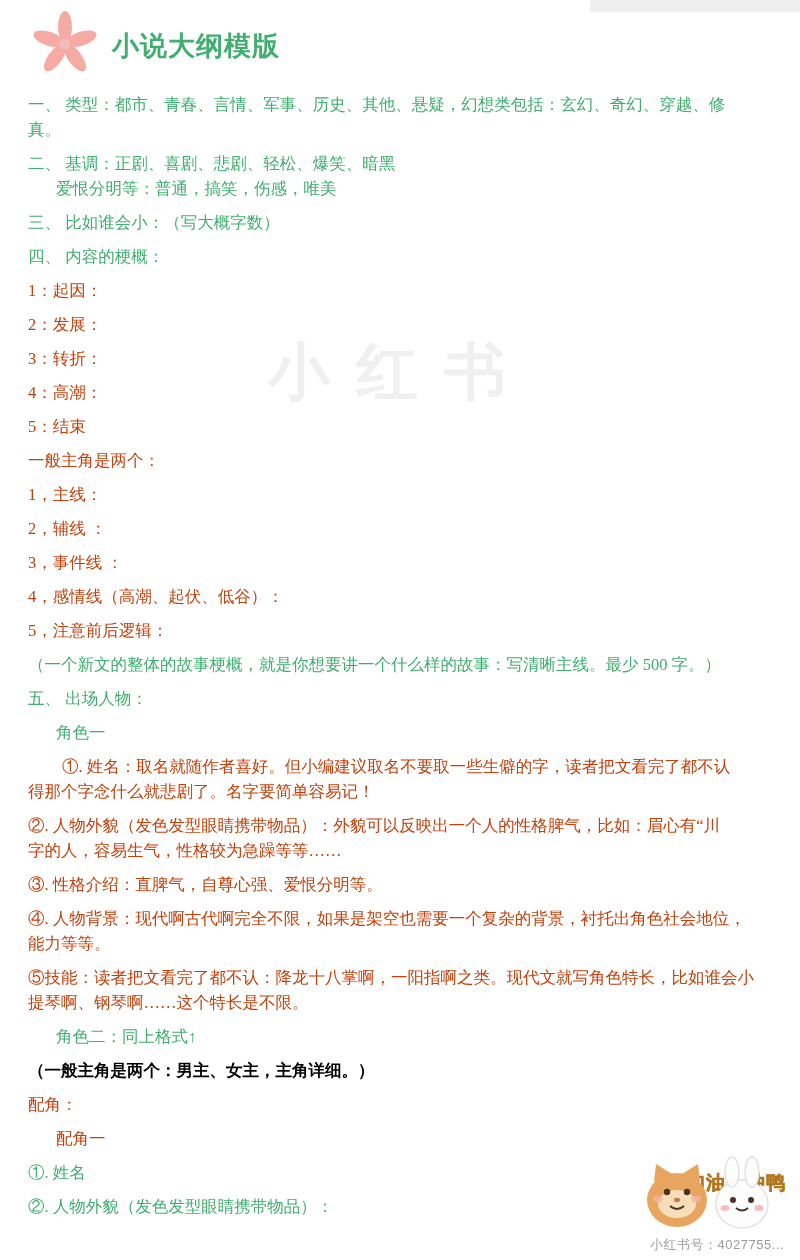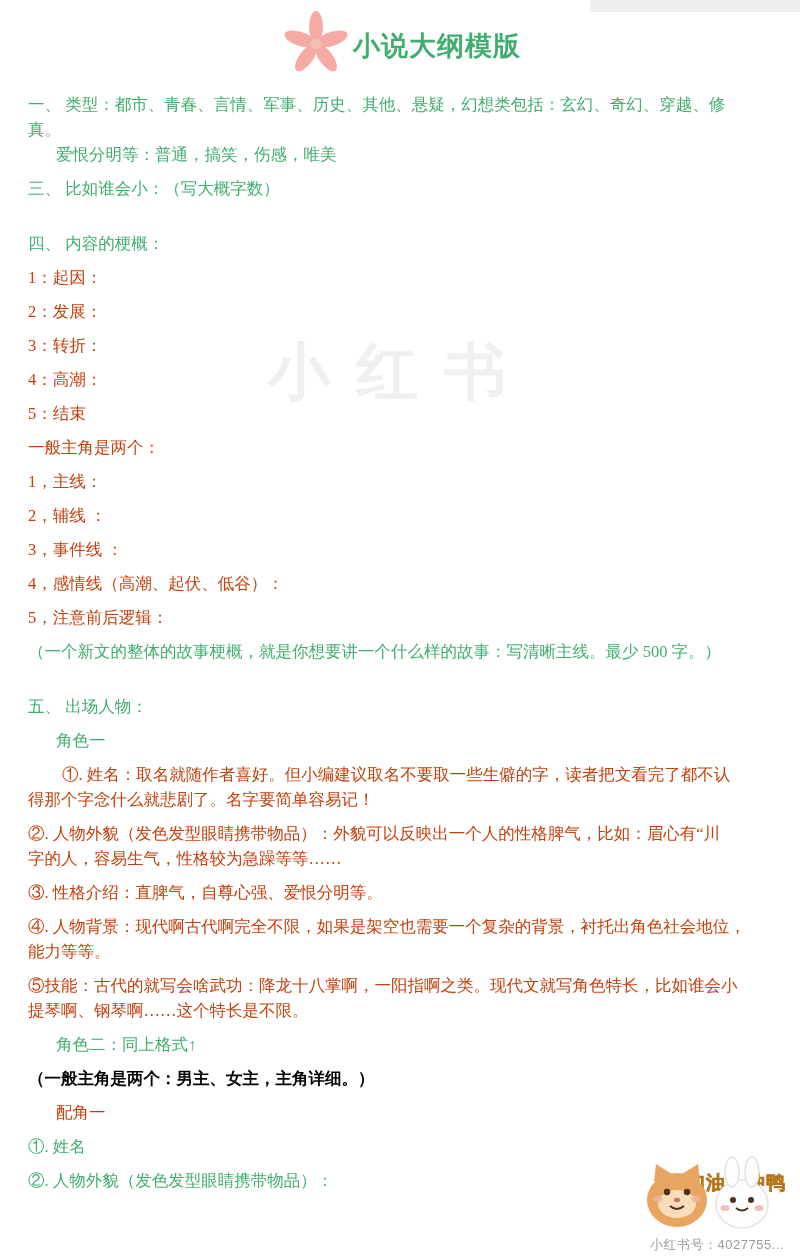--- a/index.html
+++ b/index.html
@@ -37,22 +37,23 @@
     z-index: 1;
     padding: 0 28px;
     box-sizing: border-box;
     width: 800px;
   }
 
   
   .header {
     display: flex;
     align-items: center;
-    justify-content: center;
+    justify-content: flex-start;
     height: 92px;
+    gap: 10px;
   }
   .flower {
     position: relative;
     width: 74px;
     height: 70px;
     flex: 0 0 auto;
   }
   .flower svg { display: block; }
   .doc-title {
     font-size: 27px;
@@ -69,21 +70,21 @@
     margin: 0;
     white-space: pre-wrap;
   }
   .green { color: #3fae6e; }
   .dark  { color: #c2410c; }
   .red   { color: #000000; font-weight: bold; }
 
   .indent1 { padding-left: 28px; }
   .indent3 { padding-left: 34px; }
   .gap-s { margin-top: 9px; }
-  .gap-l { margin-top: 30px; }
+  .gap-l { margin-top: 9px; }
 
   
   .sticker {
     position: absolute;
     right: 18px;
     bottom: 26px;
     width: 150px;
     height: 92px;
     z-index: 2;
   }
@@ -141,20 +142,21 @@
       </svg>
     </div>
     <div class="doc-title">小说大纲模版</div>
   </div>
 
   <div class="body">
 
     <p class="line green">一、 类型：都市、青春、言情、军事、历史、其他、悬疑，幻想类包括：玄幻、奇幻、穿越、修</p>
     <p class="line green">真。</p>
 
+    <p class="line green gap-s">二、 基调：正剧、喜剧、悲剧、轻松、爆笑、暗黑</p>
     <p class="line green indent1">爱恨分明等：普通，搞笑，伤感，唯美</p>
 
     <p class="line green gap-s">三、 比如谁会小：（写大概字数）</p>
 
     <p class="line green gap-l">四、 内容的梗概：</p>
 
     <p class="line dark gap-s">1：起因：</p>
     <p class="line dark gap-s">2：发展：</p>
     <p class="line dark gap-s">3：转折：</p>
     <p class="line dark gap-s">4：高潮：</p>
@@ -175,27 +177,28 @@
     <p class="line dark">得那个字念什么就悲剧了。名字要简单容易记！</p>
 
     <p class="line dark gap-s">②. 人物外貌（发色发型眼睛携带物品）：外貌可以反映出一个人的性格脾气，比如：眉心有“川</p>
     <p class="line dark">字的人，容易生气，性格较为急躁等等……</p>
 
     <p class="line dark gap-s">③. 性格介绍：直脾气，自尊心强、爱恨分明等。</p>
 
     <p class="line dark gap-s">④. 人物背景：现代啊古代啊完全不限，如果是架空也需要一个复杂的背景，衬托出角色社会地位，</p>
     <p class="line dark">能力等等。</p>
 
-    <p class="line dark gap-s">⑤技能：古代的就写会啥武功：降龙十八掌啊，一阳指啊之类。现代文就写角色特长，比如谁会小</p>
+    <p class="line dark gap-s">⑤技能：读者把文看完了都不认：降龙十八掌啊，一阳指啊之类。现代文就写角色特长，比如谁会小</p>
     <p class="line dark">提琴啊、钢琴啊……这个特长是不限。</p>
 
     <p class="line green indent1 gap-s">角色二：同上格式↑</p>
 
     <p class="line red gap-s">（一般主角是两个：男主、女主，主角详细。）</p>
 
+    <p class="line dark gap-s">配角：</p>
     <p class="line dark indent1 gap-s">配角一</p>
 
     <p class="line green gap-s">①. 姓名</p>
     <p class="line green gap-s">②. 人物外貌（发色发型眼睛携带物品）：</p>
 
   </div>
 </div>
 
 <div class="sticker-text">加油！冲鸭</div>
 

